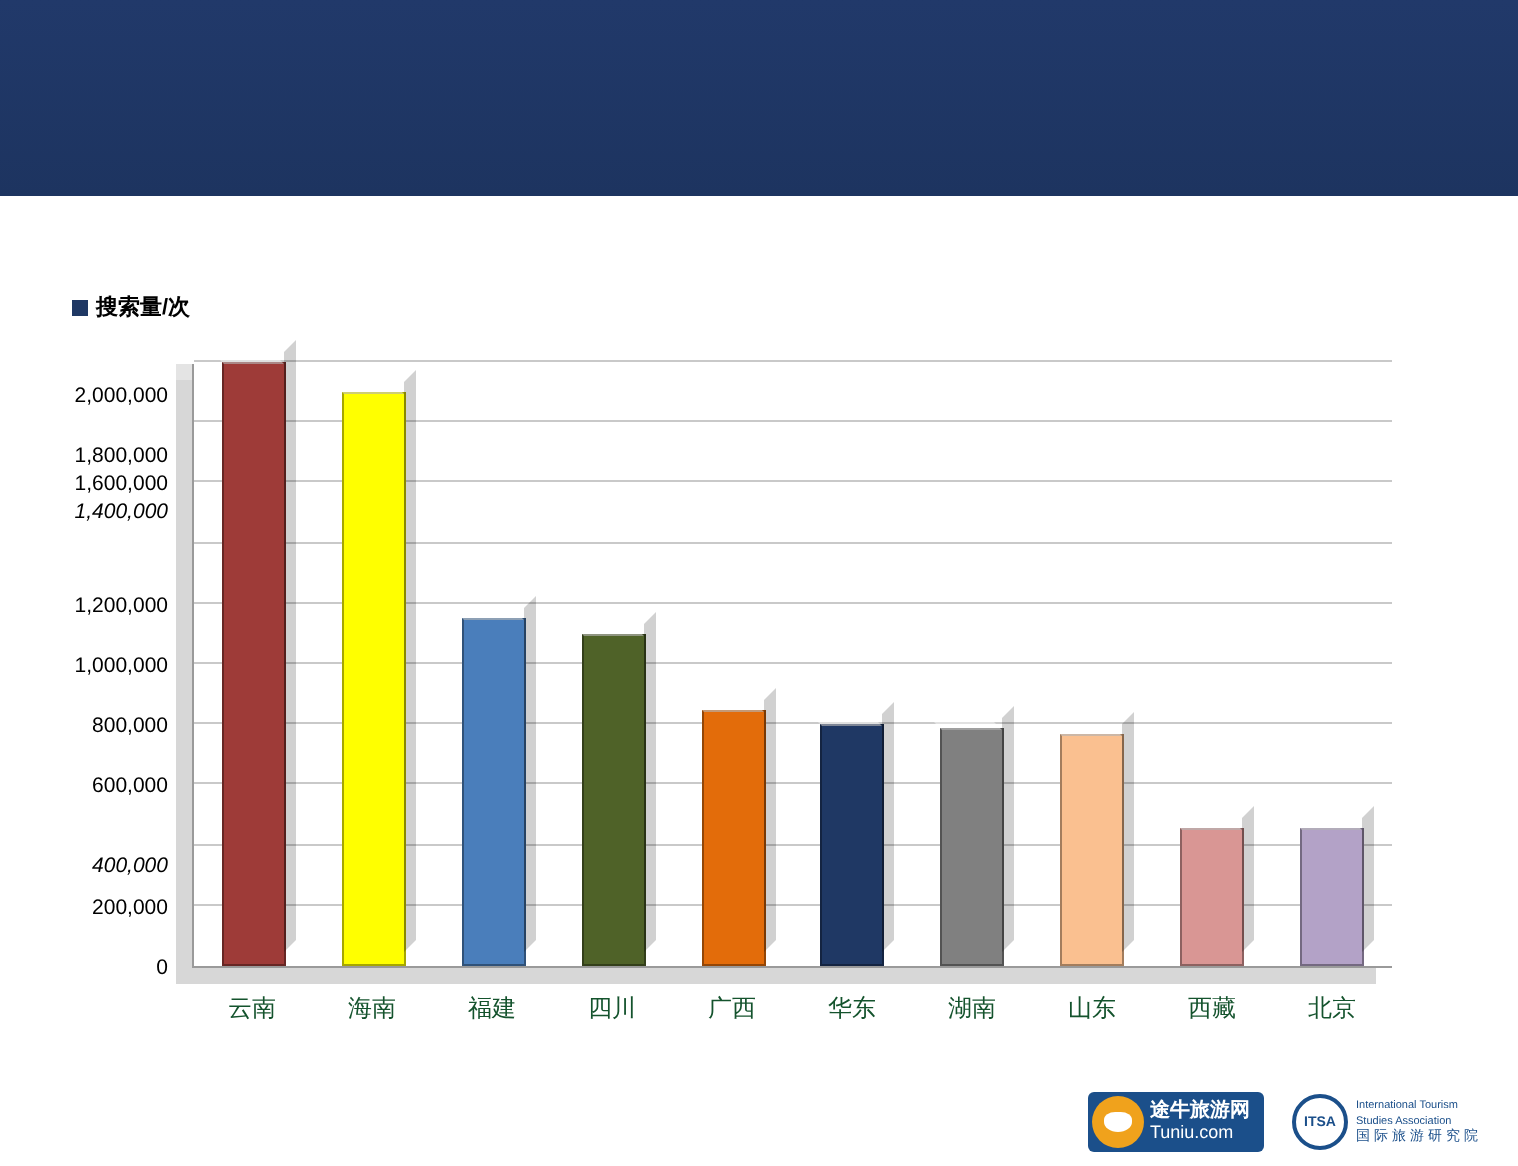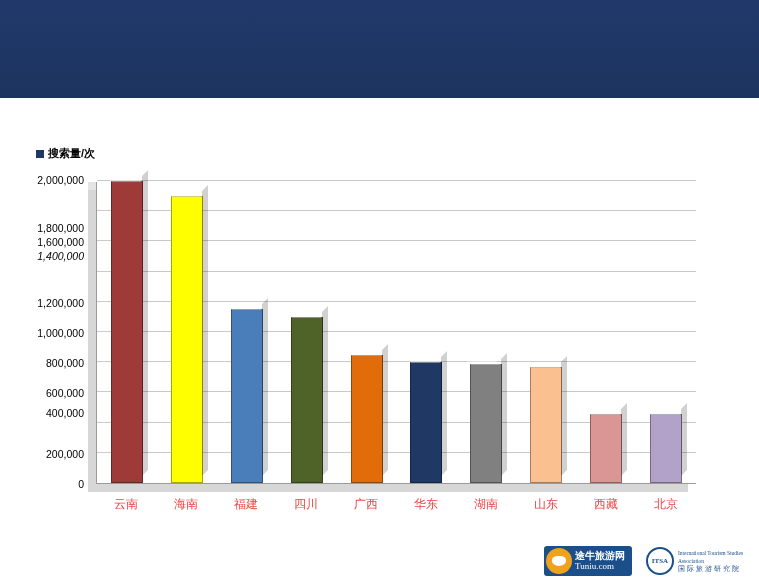--- a/index.html
+++ b/index.html
@@ -88,25 +88,25 @@
   .ylabel{
     position:absolute;right:6px;font-size:10.5px;color:#000;text-align:right;
     transform:translateY(-50%);white-space:nowrap;
   }
 
   .xlabels{
     position:absolute;left:96px;top:398px;width:600px;height:24px;
     display:flex;justify-content:space-around;
   }
   .xlabel{
-    width:10%;text-align:center;font-size:12px;color:#ef4444;
-  }
-
-  
-  .footer{position:absolute;left:0;top:543px;width:691px;height:40px;background:#fff;font-family:Liberation Serif, serif;}
+    width:10%;text-align:center;font-size:12px;color:#14532d;
+  }
+
+  
+  .footer{position:absolute;left:0;top:543px;width:691px;height:40px;background:#fff;}
   .logo-tuniu{
     position:absolute;left:544px;top:3px;width:88px;height:30px;
     background:#1b4f8a;border-radius:3px;display:flex;align-items:center;
     overflow:hidden;
   }
   .logo-tuniu .cow{
     width:26px;height:26px;margin-left:2px;border-radius:50%;
     background:#f0a21c;position:relative;flex:0 0 auto;
   }
   .logo-tuniu .cow:after{
@@ -143,29 +143,29 @@
       <span>搜索量/次</span>
     </div>
 
     <div class="plot-topline"></div>
     <div class="plot-side"></div>
     <div class="plot-floor"></div>
 
     <div class="ylabels">
         <div class="ylabel" style="top: 308px;">0</div>
         <div class="ylabel" style="top: 277.8px;">200,000</div>
-        <div class="ylabel" style="top: 237px;">400,000</div>
+        <div class="ylabel" style="top: 257px; font-style: italic;">400,000</div>
         <div class="ylabel" style="top: 217.4px;">600,000</div>
         <div class="ylabel" style="top: 187.2px;">800,000</div>
         <div class="ylabel" style="top: 157px;">1,000,000</div>
         <div class="ylabel" style="top: 126.8px;">1,200,000</div>
         <div class="ylabel" style="top: 80px; font-style: italic;">1,400,000</div>
         <div class="ylabel" style="top: 66.4px;">1,600,000</div>
         <div class="ylabel" style="top: 36.2px; margin-top: 16px;">1,800,000</div>
-        <div class="ylabel" style="top: 4px;">2,000,000</div>
+        <div class="ylabel" style="top: 22px;">2,000,000</div>
       </div>
 
     <div class="plot">
       <div class="grid">
           <div class="gridline" style="bottom: 30.2px;"></div>
           <div class="gridline" style="bottom: 60.4px;"></div>
           <div class="gridline" style="bottom: 90.6px;"></div>
           <div class="gridline" style="bottom: 120.8px;"></div>
           <div class="gridline" style="bottom: 151px;"></div>
           <div class="gridline" style="bottom: 181.2px;"></div>

